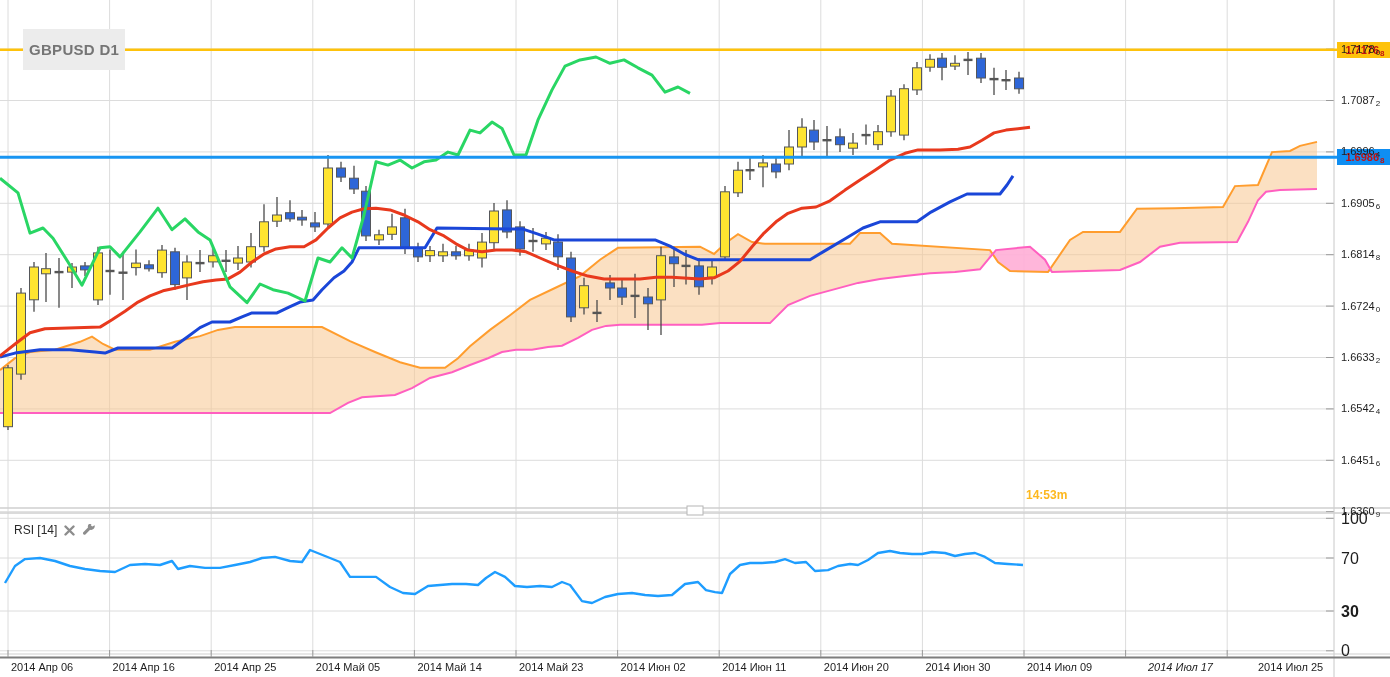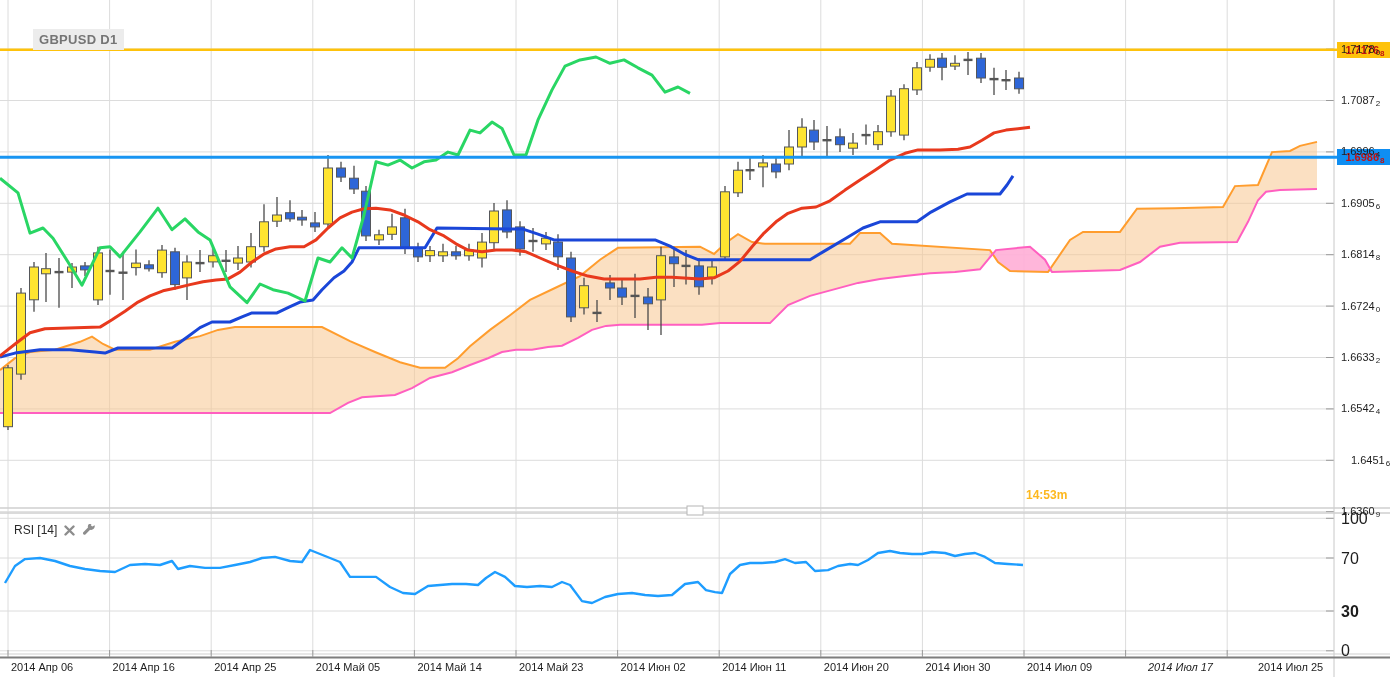--- a/index.html
+++ b/index.html
@@ -1,21 +1,21 @@
 <!DOCTYPE html>
 <html><head>
 <meta charset="utf-8">
 <style>
   html,body{margin:0;padding:0}
   body{width:1390px;height:677px;position:relative;background:#fff;overflow:hidden;
        font-family:"Liberation Sans",sans-serif;}
   svg{position:absolute;left:0;top:0}
   .abs{position:absolute}
-  #symbol-label{left:33px;top:29px;font-size:13px;font-weight:bold;color:#757575;
-                background:#ececec;padding:3px 6px;letter-spacing:.3px}
+  #symbol-label{left:23px;top:29px;font-size:15px;font-weight:bold;color:#757575;
+                background:#ececec;padding:12px 6px;letter-spacing:.3px}
   .ptick{position:absolute;left:1341px;font-size:11px;color:#1d1d1d;white-space:nowrap;line-height:13px}
   .ptick .sub,.badge .sub{font-size:8px;position:relative;top:2px;margin-left:1px}
   .rtick{position:absolute;left:1341px;font-size:16px;color:#1d1d1d;line-height:13px}
   .date{position:absolute;top:661px;font-size:11px;color:#1d1d1d;white-space:nowrap}
   .badge{position:absolute;left:1337px;width:56px;height:16px;text-align:center;line-height:16px;
          font-size:11px;font-weight:bold;color:#c21212}
   #badge-res{background:#fec20b}
   #badge-sup{background:#0f8ef2}
   #rsi-row{left:14px;top:523px;display:flex;align-items:center;gap:7px;font-size:12px;color:#2a2a2a}
   #rsi-row svg{position:static}
@@ -282,21 +282,21 @@
 
 <div id="price-axis">
     <div class="ptick" style="top: 42.5981px;"><span>1.7178</span><span class="sub">0</span></div>
     <div class="ptick" style="top: 94px;"><span>1.7087</span><span class="sub">2</span></div>
     <div class="ptick" style="top: 145.402px;"><span>1.6996</span><span class="sub">4</span></div>
     <div class="ptick" style="top: 196.804px;"><span>1.6905</span><span class="sub">6</span></div>
     <div class="ptick" style="top: 248.206px;"><span>1.6814</span><span class="sub">8</span></div>
     <div class="ptick" style="top: 299.608px;"><span>1.6724</span><span class="sub">0</span></div>
     <div class="ptick" style="top: 351.009px;"><span>1.6633</span><span class="sub">2</span></div>
     <div class="ptick" style="top: 402.411px;"><span>1.6542</span><span class="sub">4</span></div>
-    <div class="ptick" style="top: 453.813px; margin-left: 10px;"><span>1.6451</span><span class="sub">6</span></div>
+    <div class="ptick" style="top: 453.813px;"><span>1.6451</span><span class="sub">6</span></div>
     <div class="ptick" style="top: 505.158px;"><span>1.6360</span><span class="sub">9</span></div>
   </div>
 <div id="rsi-axis">
     <div class="rtick" style="top: 511.75px;">100</div>
     <div class="rtick" style="top: 551.5px;">70</div>
     <div class="rtick" style="top: 604.5px; font-weight: bold;">30</div>
     <div class="rtick" style="top: 644.25px;">0</div>
   </div>
 <div id="date-row">
     <div class="date" style="left: 11px;">2014 Апр 06</div>

